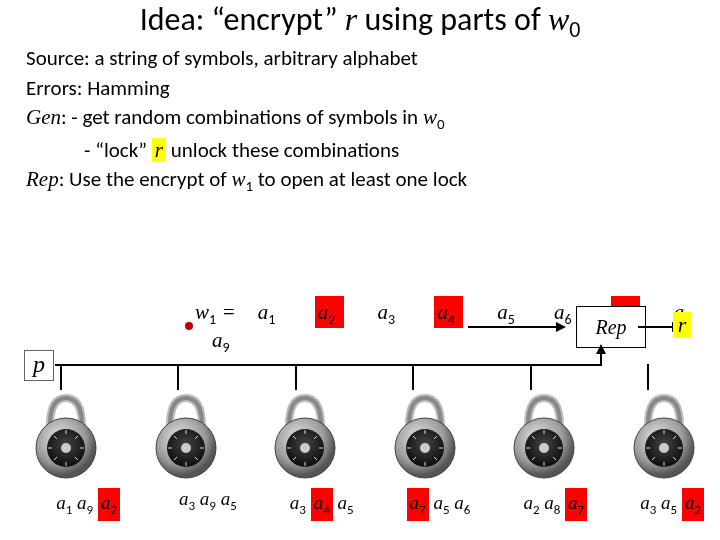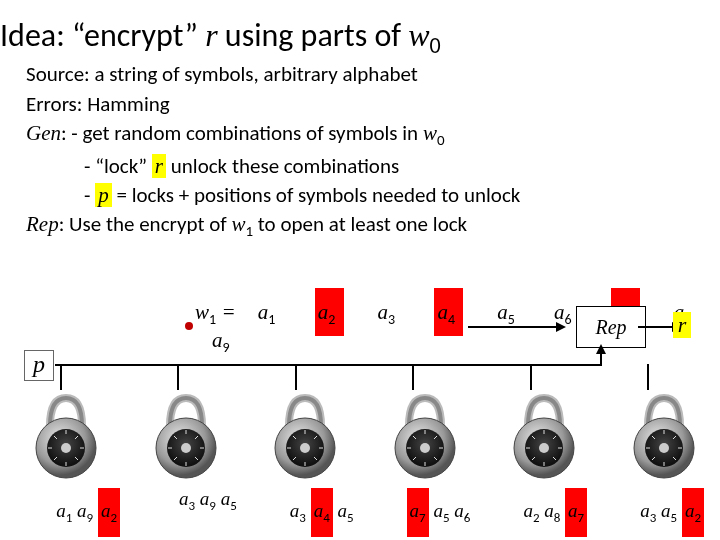--- a/index.html
+++ b/index.html
@@ -5,34 +5,34 @@
   * { box-sizing: border-box; margin: 0; padding: 0; }
   body {
     width: 720px; height: 540px;
     font-family: Calibri, Arial, sans-serif;
     background: #fff;
     position: relative;
     overflow: hidden;
   }
   .title {
     font-size: 32px;
-    text-align: left;
-    margin-top: 16px;
+    text-align: center;
+    margin-top: 0;
     font-weight: 400;
   }
   .title .ital { font-style: italic; font-family: Georgia, serif; }
   .title .sub { font-size: 22px; vertical-align: sub; }
   .body-text { margin: 2px 26px 0 26px; font-size: 21px; line-height: 1.3; }
   .body-text .lbl { font-weight: 400; }
   .body-text .ital { font-style: italic; font-family: Georgia, serif; }
   .body-text .subv { font-size: 15px; vertical-align: sub; }
   .line { margin-bottom: 2px; }
   .indent { margin-left: 58px; }
   .hl-yellow { background: #ffff00; padding: 0 3px; }
-  .hl-red { background: #ff0000; padding: 12px 3px; }
+  .hl-red { background: #ff0000; padding: 4px 3px; }
 
   .diagram { position: absolute; left: 20px; right: 10px; top: 300px; height: 230px; }
 
   .rep-box {
     position: absolute; top: 6px; right: 64px;
     width: 70px; height: 42px;
     border: 1.5px solid #000;
     display: flex; align-items: center; justify-content: center;
     font-style: italic; font-family: Georgia, serif; font-size: 20px;
     background: #fff;
@@ -84,21 +84,20 @@
 
 <div class="title">
   <span>Idea: “encrypt” </span><span class="ital">r</span><span> using parts of </span><span class="ital">w</span><span class="sub">0</span>
 </div>
 
 <div class="body-text">
   <div class="line"><span class="lbl">Source:</span><span> a string of symbols, arbitrary alphabet</span></div>
   <div class="line"><span class="lbl">Errors:</span><span> Hamming</span></div>
   <div class="line"><span class="ital">Gen</span><span>: - get random combinations of symbols in </span><span class="ital">w</span><span class="subv">0</span></div>
   <div class="line indent"><span>- “lock” </span><span class="ital hl-yellow">r</span><span>  unlock these combinations</span></div>
-  <div class="line indent"><span>-  </span><span class="ital hl-yellow">p</span><span>  = locks + positions of symbols needed to unlock</span></div>
   <div class="line"><span class="ital">Rep</span><span>:  Use the encrypt of </span><span class="ital">w</span><span class="subv">1</span><span> to open at least one lock</span></div>
 </div>
 
 <div class="diagram">
 
   <div class="w1-eq">
     <span>w</span><span class="subv">1</span><span> = </span><span id="w1-tokens"><span class="tok">a<span class="subv">1</span> </span><span class="tok hl-red">a<span class="subv">2</span> </span><span class="tok">a<span class="subv">3</span> </span><span class="tok hl-red">a<span class="subv">4</span> </span><span class="tok">a<span class="subv">5</span> </span><span class="tok">a<span class="subv">6</span> </span><span class="tok hl-red">a<span class="subv">7</span> </span><span class="tok">a<span class="subv">8</span> </span><span class="tok">a<span class="subv">9</span> </span></span>
   </div>
 
   <div class="dot"></div>

